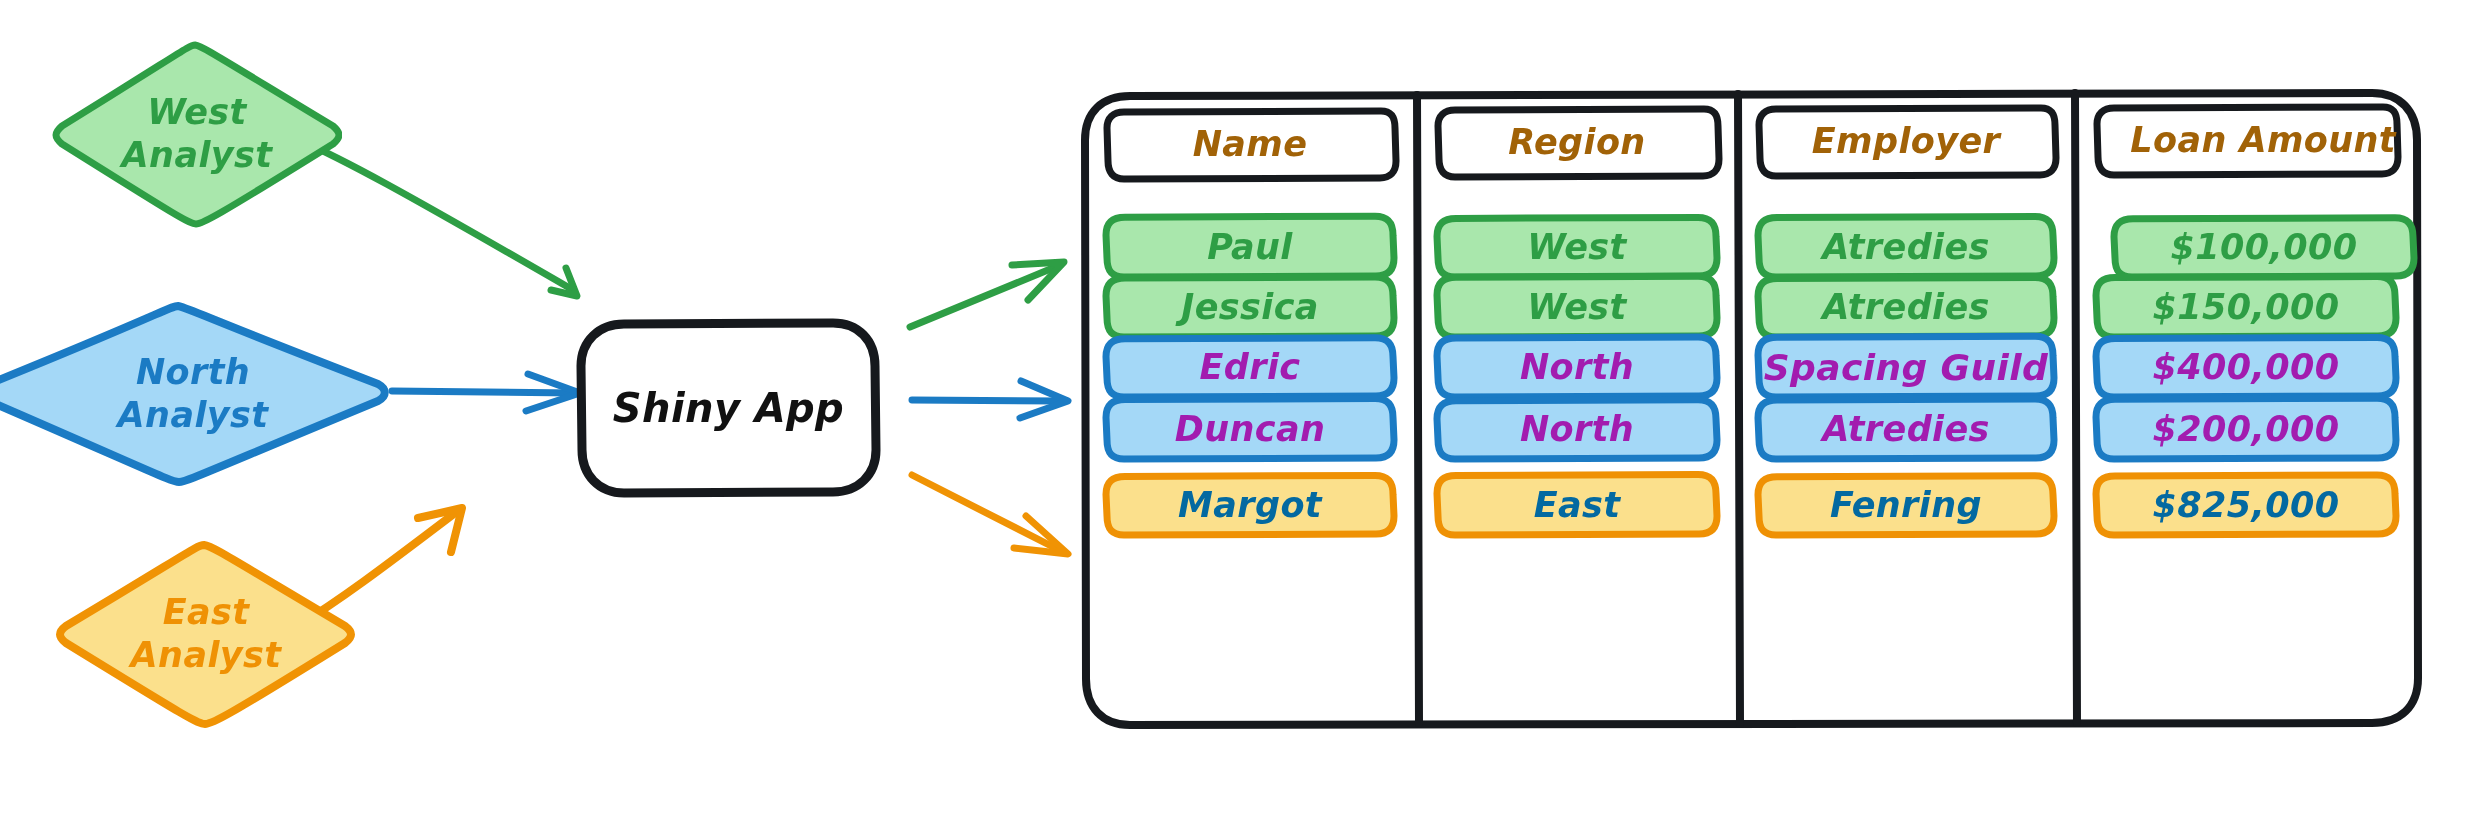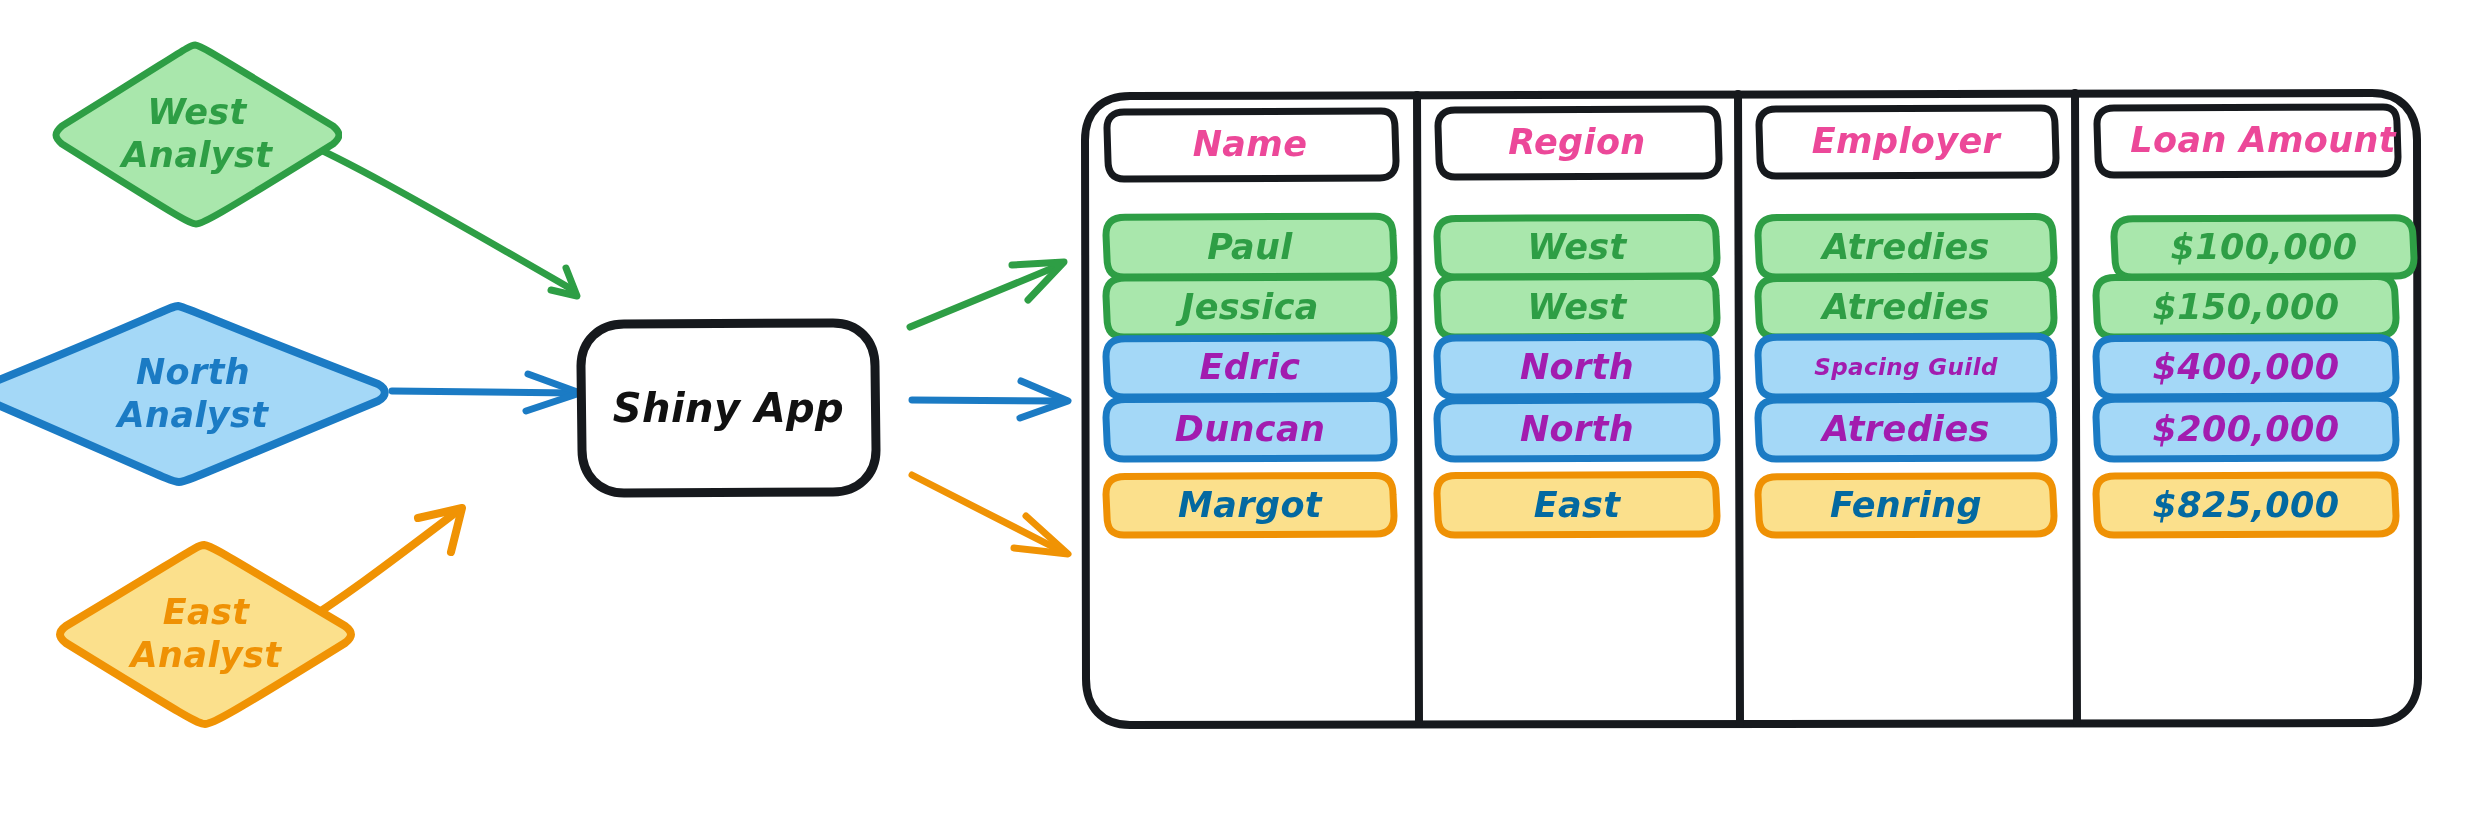--- a/index.html
+++ b/index.html
@@ -35,21 +35,21 @@
   }
   .cellgrid{position:absolute;left:1082px;top:92px;width:1338px;height:634px;}
   .cell{
     position:absolute;
     display:flex;align-items:center;justify-content:center;
     text-align:center;
     box-sizing:border-box;
   }
   .cell .txt{position:relative;z-index:2;white-space:nowrap;}
   .cell svg{position:absolute;left:-8px;top:-8px;overflow:visible;}
-  .hdr .txt{color:#ec4899;font-size:35px;}
+  .hdr .txt{color:#a16207;font-size:35px;}
   .g  .txt{color:#2e9e45;font-size:35px;}
   .b  .txt{color:#a21caf;font-size:35px;}
   .o  .txt{color:#0369a1;font-size:35px;}
 </style>
 </head>
 <body>
 
 <div id="stage">
 
   <svg class="layer" viewBox="0 0 2466 830">
@@ -248,21 +248,21 @@
         </svg>
         <span class="txt">North</span>
       </div>
       <div class="cell hand b" style="left: 676px; top: 245px; width: 296px; height: 60px;">
         <svg width="312" height="76" viewBox="0 0 312 76">
           <path d="M27,8.2 L285,7.199999999999999 C299,7.199999999999999 303,15.2 303,26.2
          L304,49 C304,61 298,67 286,67
          L26,68 C13,68 9,61 9,49
          L8,26.2 C8,14.2 14,8.2 27,8.2 Z" fill="#a4d8f7" stroke="#1b7bc4" stroke-width="7" stroke-linejoin="round"></path>
         </svg>
-        <span class="txt" style="font-size: 23px;">Spacing Guild</span>
+        <span class="txt" style="font-size: 36px;">Spacing Guild</span>
       </div>
       <div class="cell hand b" style="left: 1014px; top: 245px; width: 300px; height: 60px;">
         <svg width="316" height="76" viewBox="0 0 316 76">
           <path d="M27,9.4 L289,8.4 C303,8.4 307,16.4 307,27.4
          L308,49 C308,61 302,67 290,67
          L26,68 C13,68 9,61 9,49
          L8,27.4 C8,15.4 14,9.4 27,9.4 Z" fill="#a4d8f7" stroke="#1b7bc4" stroke-width="7" stroke-linejoin="round"></path>
         </svg>
         <span class="txt">$400,000</span>
       </div>

